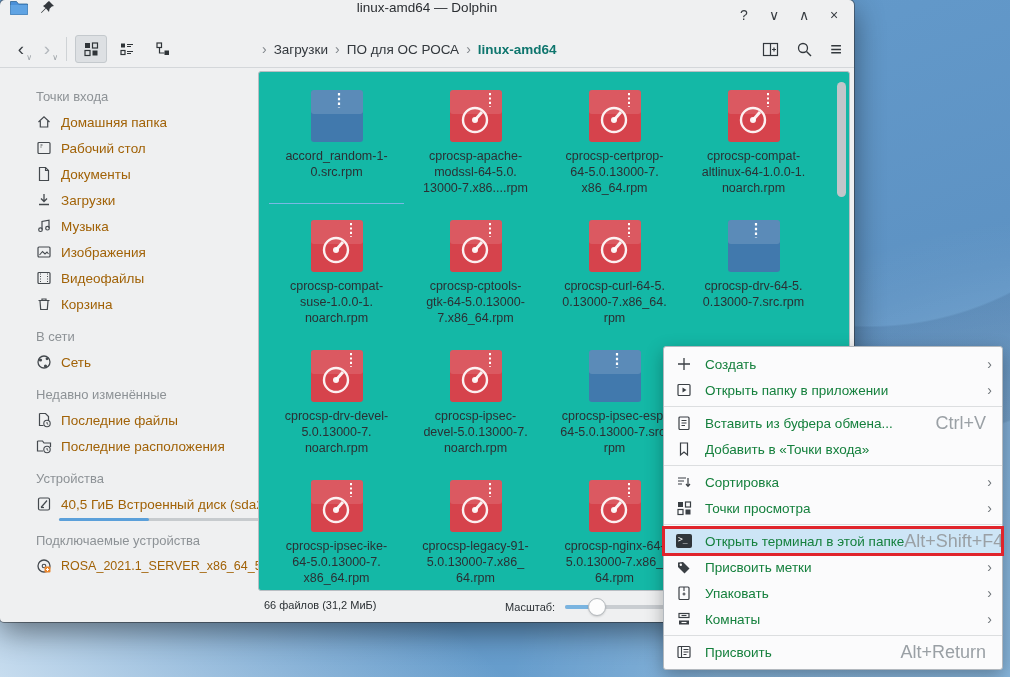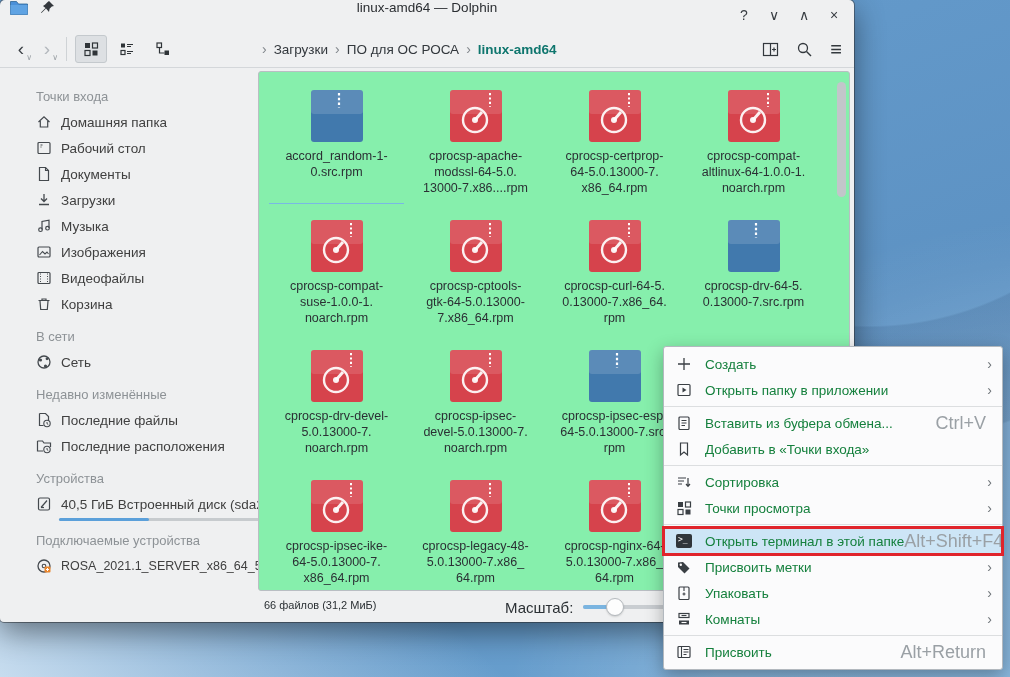--- a/index.html
+++ b/index.html
@@ -35,38 +35,38 @@
   .viewbtn.active { background:#dde0e3; border:1px solid #c4c9cd; }
   .breadcrumb { position:absolute; left:262px; top:0; height:38px; display:flex; align-items:center; gap:7px; font-size:13.5px; color:#33383d; }
   .breadcrumb .sep { color:#82878c; font-size:14px; }
   .breadcrumb .last { font-weight:bold; color:#0f766e; }
   .tb-right { position:absolute; right:12px; top:0; height:38px; display:flex; align-items:center; gap:17px; }
   .hamburger { font-size:20px; color:#33383d; line-height:1; }
   
   .sidebar { position:absolute; left:0; top:69px; width:258px; height:523px; padding-top:8px; overflow:hidden;margin-left:26px; }
   .side-section { font-size:13px; color:#8d9296; margin:12px 0 5px 10px; }
   .side-item { display:flex; align-items:center; height:26px; padding-left:10px; gap:9px; }
-  .side-item .slabel { font-size:13.5px; color:#404040; white-space:nowrap; }
+  .side-item .slabel { font-size:13.5px; color:#a16207; white-space:nowrap; }
   .sicon { width:16px; height:16px; flex:0 0 16px; }
   .usage-bar { margin:1px 10px 2px 33px; height:3px; background:#c7cbce; border-radius:2px; position:relative; }
   .usage-bar .fill { position:absolute; left:0; top:0; bottom:0; width:42%; background:#5ba0da; border-radius:2px; }
   
-  .viewpanel { position:absolute; left:258px; top:71px; width:592px; height:520px; background:#86efac; border:1px solid #b9bec3; border-radius:3px; }
+  .viewpanel { position:absolute; left:258px; top:71px; width:592px; height:520px; background:#14b8a6; border:1px solid #b9bec3; border-radius:3px; }
   .filegrid { display:grid; grid-template-columns:repeat(4,139px); grid-auto-rows:130px; padding:14px 0 0 8px; }
   .file-item { position:relative; text-align:center; padding-top:4px; }
   .fi-icon { width:52px; height:52px; margin:0 auto; display:block; }
   .fi-label { margin-top:6px; font-size:12.5px; line-height:1.28; color:#2b3034; white-space:pre-line; }
   .file-item.focused::after { content:""; position:absolute; left:2px; right:2px; top:117px; border-bottom:1.5px solid #79b8e4; }
   .vscroll { position:absolute; right:3px; top:10px; width:9px; bottom:10px; }
   .vscroll .thumb { position:absolute; top:0; width:9px; height:115px; background:#c2c6ca; border-radius:5px; }
   
   .statusbar { position:absolute; left:0; bottom:0; height:30px; width:100%; }
   .status-summary { position:absolute; left:264px; top:7px; font-size:11px; color:#2b3034; }
   .zoom-wrap { position:absolute; left:505px; top:0; height:30px; display:flex; align-items:center; gap:10px; }
-  .zoom-label { font-size:15px; color:#2b3034; }
+  .zoom-label { font-size:11px; color:#2b3034; }
   .slider { position:relative; width:272px; height:18px; }
   .slider .track { position:absolute; left:0; right:0; top:7px; height:4px; background:#c9cdd1; border-radius:2px; }
   .slider .fill { position:absolute; left:0; top:7px; height:4px; width:32px; background:#7ab4e0; border-radius:2px; }
   .slider .handle { position:absolute; left:23px; top:0; width:18px; height:18px; background:#fdfdfd; border:1px solid #b4b9bd; border-radius:50%; box-shadow:0 1px 2px rgba(0,0,0,.15); }
   
   .context-menu { position:absolute; left:663px; top:346px; width:340px; background:#fbfbfc; border:1px solid #b2b8be; border-radius:3px; padding:4px 0; box-shadow:0 6px 18px rgba(0,0,0,0.3); z-index:50; }
   .menu-item { height:26px; display:flex; align-items:center; padding:0 10px 0 12px; position:relative; }
   .menu-item .micon { width:16px; height:16px; flex:0 0 16px; margin-right:13px; }
   .menu-item .mlabel { font-size:13.5px; color:#15803d; flex:1; white-space:nowrap; }
   .menu-item .mshort { font-size:18px; color:#9aa0a5; margin-right:6px; }
@@ -414,21 +414,21 @@
       </div>
       <div class="file-item">
         <svg class="fi-icon" viewBox="0 0 52 52">
             <rect width="52" height="52" rx="3" fill="#d6434c"></rect>
             <rect width="52" height="24" rx="3" fill="rgba(255,255,255,0.12)"></rect>
             <circle cx="25" cy="30" r="12" fill="none" stroke="#fff" stroke-width="2.4" opacity="0.92"></circle>
             <line x1="25" y1="30" x2="32" y2="22" stroke="#fff" stroke-width="3" opacity="0.92"></line>
             <circle cx="25" cy="30" r="3" fill="#fff" opacity="0.92"></circle>
             <line x1="40" y1="3" x2="40" y2="17" stroke="#fff" stroke-width="2" stroke-dasharray="2.2 2.2"></line>
           </svg>
-        <div class="fi-label">cprocsp-legacy-48-
+        <div class="fi-label">cprocsp-legacy-91-
 5.0.13000-7.x86_
 64.rpm</div>
       </div>
       <div class="file-item">
         <svg class="fi-icon" viewBox="0 0 52 52">
             <rect width="52" height="52" rx="3" fill="#d6434c"></rect>
             <rect width="52" height="24" rx="3" fill="rgba(255,255,255,0.12)"></rect>
             <circle cx="25" cy="30" r="12" fill="none" stroke="#fff" stroke-width="2.4" opacity="0.92"></circle>
             <line x1="25" y1="30" x2="32" y2="22" stroke="#fff" stroke-width="3" opacity="0.92"></line>
             <circle cx="25" cy="30" r="3" fill="#fff" opacity="0.92"></circle>

